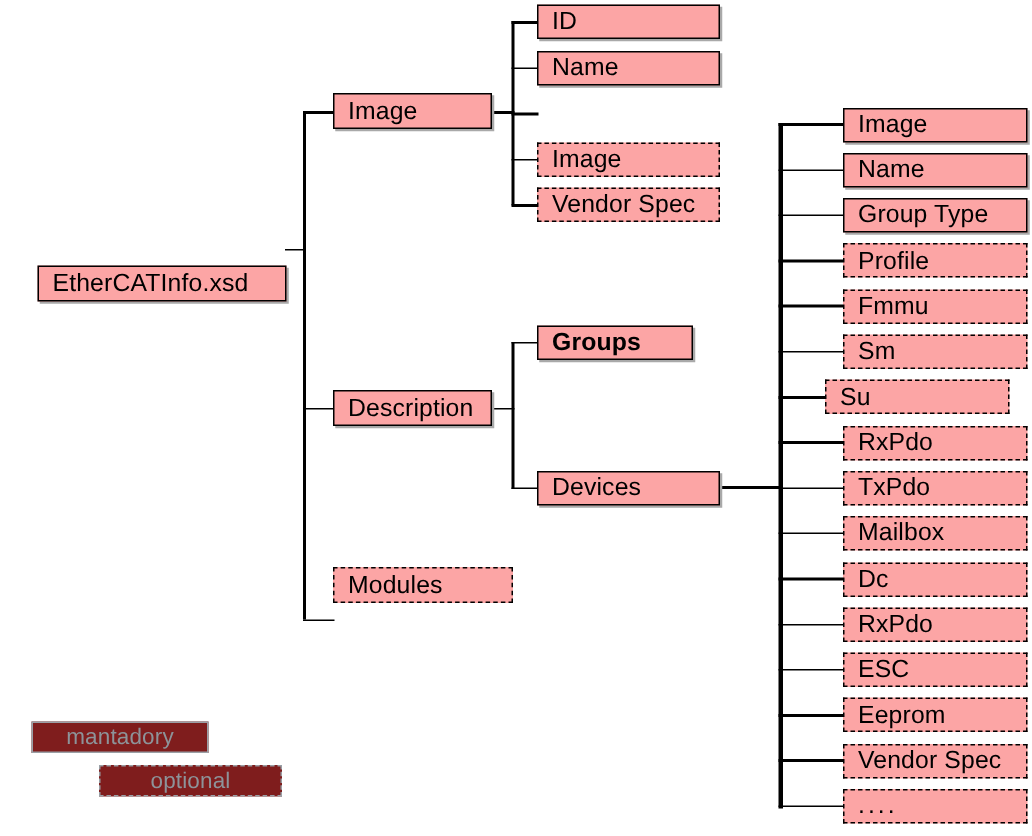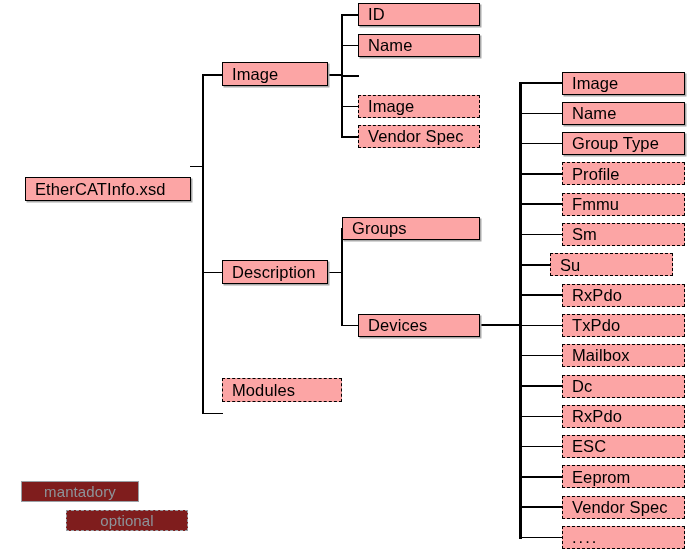--- a/index.html
+++ b/index.html
@@ -151,21 +151,21 @@
   <div class="node mandatory" style="left:358px; top:33.5px; width:122px; height:23px;">
     <span>Name</span>
   </div>
   <div class="node optional" style="left:358px; top:94.5px; width:122px; height:23px;">
     <span>Image</span>
   </div>
   <div class="node optional" style="left:358px; top:125px; width:122px; height:23px;">
     <span>Vendor Spec</span>
   </div>
 
-  <div class="node mandatory" style="left:342px; top:216.5px; width:138px; height:23px;">
+  <div class="node mandatory" style="left:358px; top:216.5px; width:104px; height:23px;font-weight:bold;">
     <span>Groups</span>
   </div>
   <div class="node mandatory" style="left:358px; top:313.5px; width:122px; height:23px;">
     <span>Devices</span>
   </div>
 
   <div id="device-nodes">
       <div class="node mandatory" style="left: 562px; top: 71.5px; width: 123px; height: 23px;">
         <span>Image</span>
       </div>

